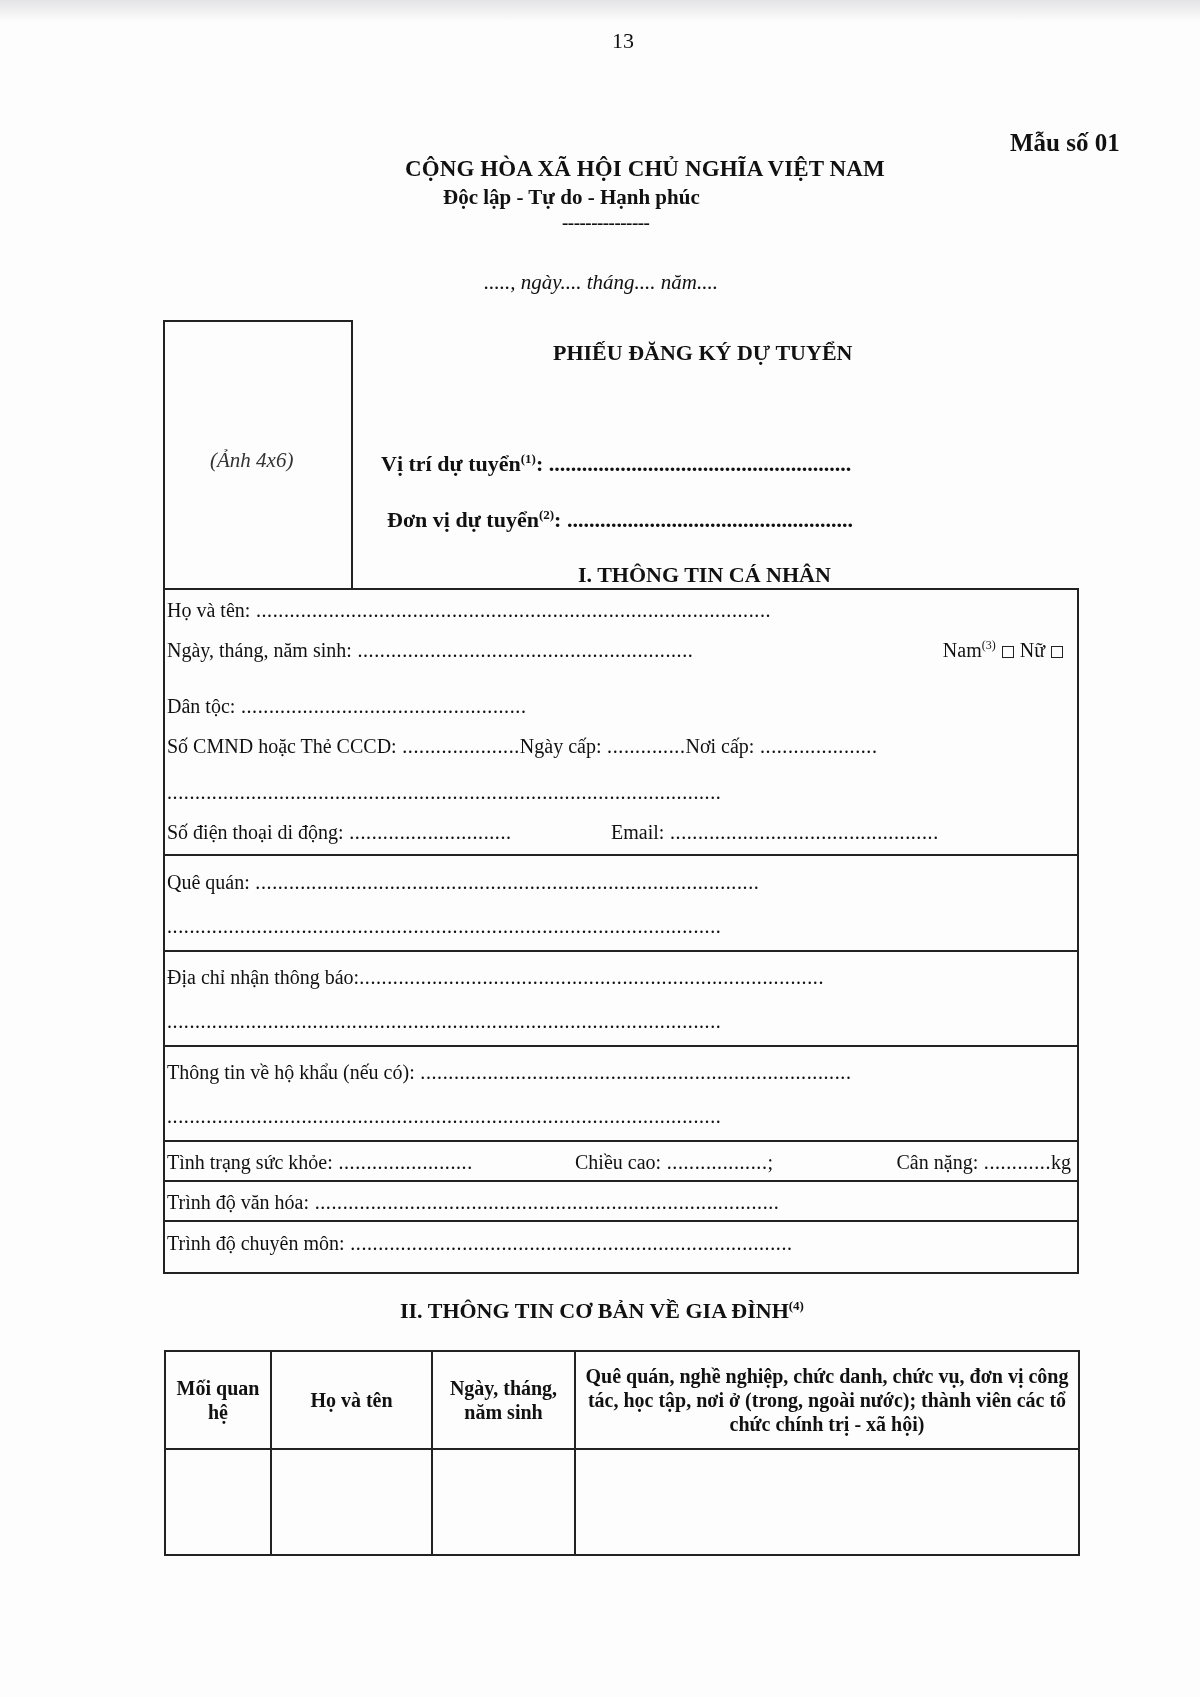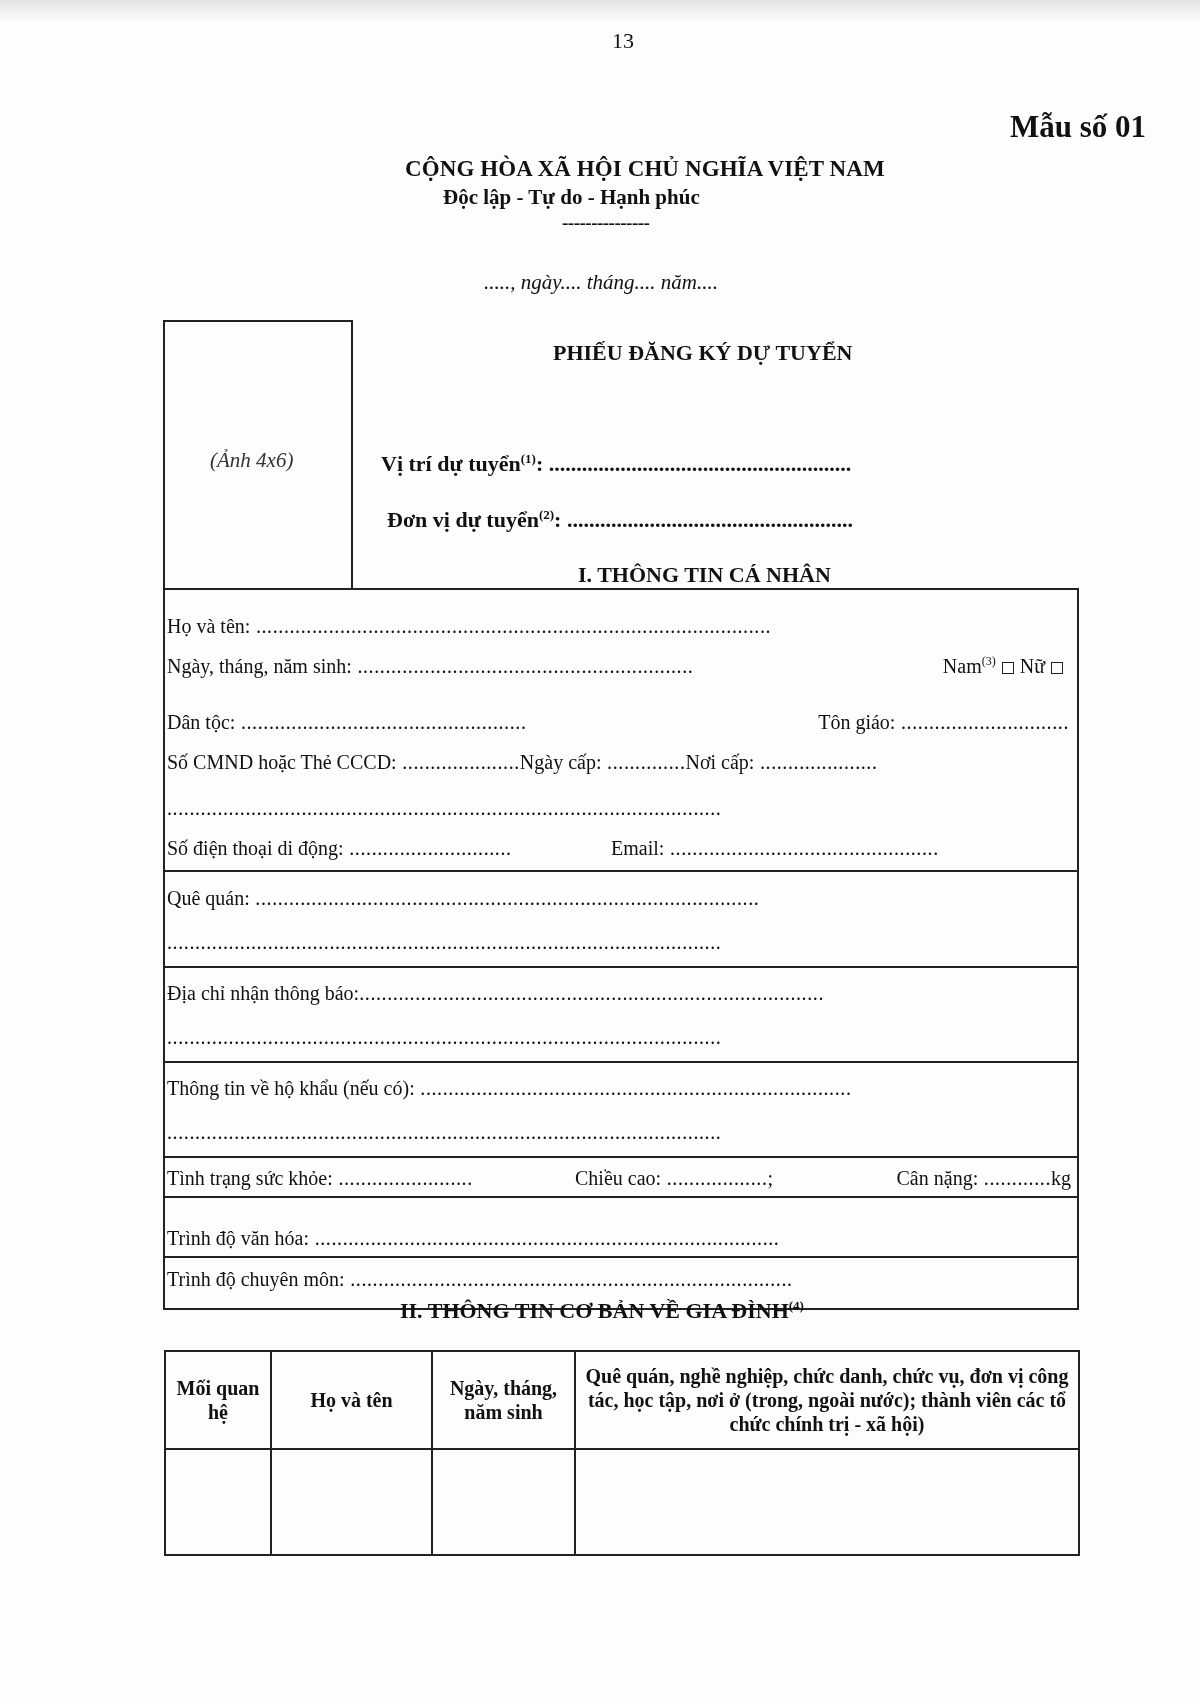--- a/index.html
+++ b/index.html
@@ -8,21 +8,21 @@
       background: #fdfdfd;
       font-family: "Liberation Serif", "DejaVu Serif", serif;
       color: #111;
     }
     .top-shade {
       position: absolute; left: 0; top: 0; width: 1200px; height: 22px;
       background: linear-gradient(#e4e4e6, #fdfdfd);
     }
     .abs { position: absolute; }
     .page-number { left: 612px; top: 28px; font-size: 22px; }
-    .form-code { left: 1010px; top: 109px; font-size: 31px; font-weight: bold; }
+    .form-code { left: 1010px; top: 129px; font-size: 25px; font-weight: bold; }
     .nation { left: 405px; top: 156px; font-size: 23px; font-weight: bold; letter-spacing: 0.1px; }
     .motto { left: 443px; top: 185px; font-size: 21px; font-weight: bold; }
     .divider { left: 562px; top: 212px; font-size: 19px; font-weight: bold; letter-spacing: -0.5px; }
     .date-line { left: 484px; top: 270px; font-size: 21px; font-style: italic; }
 
     .photo-box {
       left: 163px; top: 320px; width: 190px; height: 268px;
       border: 2px solid #222; border-bottom: none; box-sizing: border-box;
     }
     .photo-label {
@@ -87,35 +87,32 @@
   <span>Vị trí dự tuyển</span><sup>(1)</sup><span>: .......................................................</span>
 </div>
 <div class="abs field-head unit-field">
   <span>Đơn vị dự tuyển</span><sup>(2)</sup><span>: ....................................................</span>
 </div>
 
 <div class="abs section-1">I. THÔNG TIN CÁ NHÂN</div>
 
 <div class="info-box">
 
-  <div class="info-group" style="padding-top:16px; padding-bottom:2px;">
+  <div class="info-group" style="padding-top:0; padding-bottom:2px;">
     <div class="line">
       <span>Họ và tên:</span><span class="dots"> ............................................................................................</span>
     </div>
     <div class="line">
       <span>Ngày, tháng, năm sinh:</span><span class="dots"> ............................................................</span>
       <span class="right">
         <span>Nam</span><sup>(3)</sup><span class="checkbox"></span><span>Nữ</span><span class="checkbox"></span>
       </span>
     </div>
     <div class="line" style="margin-top:16px;">
       <span>Dân tộc:</span><span class="dots"> ...................................................</span>
-      <span class="right">
-        <span>Tôn giáo:</span><span class="dots"> ..............................</span>
-      </span>
     </div>
     <div class="line">
       <span>Số CMND hoặc Thẻ CCCD:</span><span class="dots"> .....................</span><span>Ngày cấp:</span><span class="dots"> ..............</span><span>Nơi cấp:</span><span class="dots"> .....................</span>
     </div>
     <div class="line" style="margin-top:6px;">
       <span class="dots">...................................................................................................</span>
     </div>
     <div class="line">
       <span>Số điện thoại di động:</span><span class="dots"> .............................</span>
       <span style="position:absolute; left:446px;text-align:center;">
@@ -157,21 +154,21 @@
       <span style="position:absolute; left:410px;">
         <span>Chiều cao:</span><span class="dots"> ..................;</span>
       </span>
       <span class="right" style="right:6px;">
         <span>Cân nặng:</span><span class="dots"> ............</span><span>kg</span>
       </span>
     </div>
   </div>
 
   <div class="info-group">
-    <div class="line" style="height:38px; line-height:40px;margin-top:20px;">
+    <div class="line" style="height:38px; line-height:40px;">
       <span>Trình độ văn hóa:</span><span class="dots"> ...................................................................................</span>
     </div>
   </div>
 
   <div class="info-group">
     <div class="line" style="height:50px; line-height:42px;">
       <span>Trình độ chuyên môn:</span><span class="dots"> ...............................................................................</span>
     </div>
   </div>
 </div>

